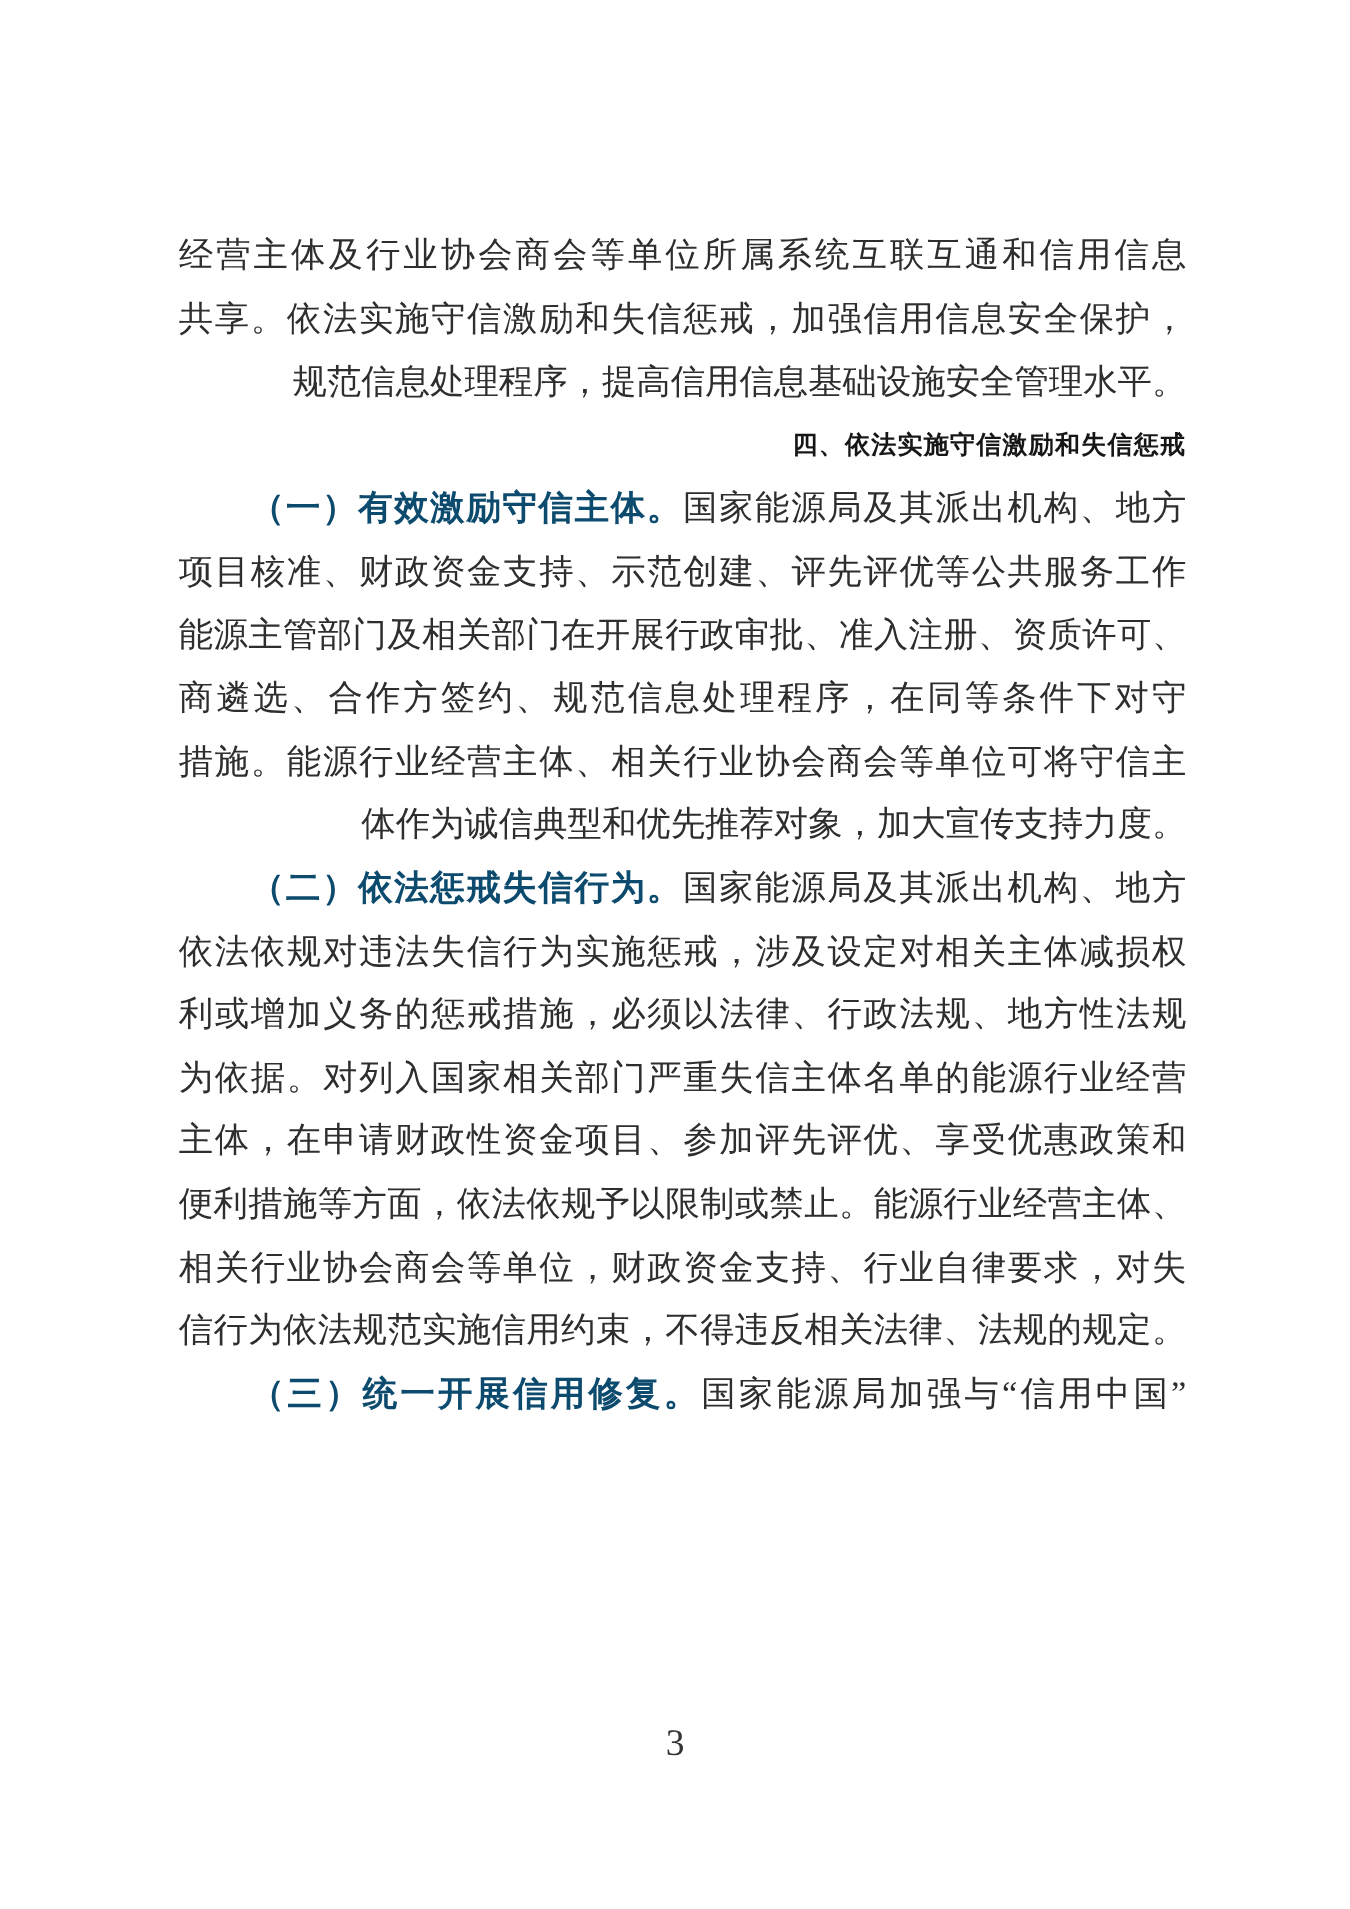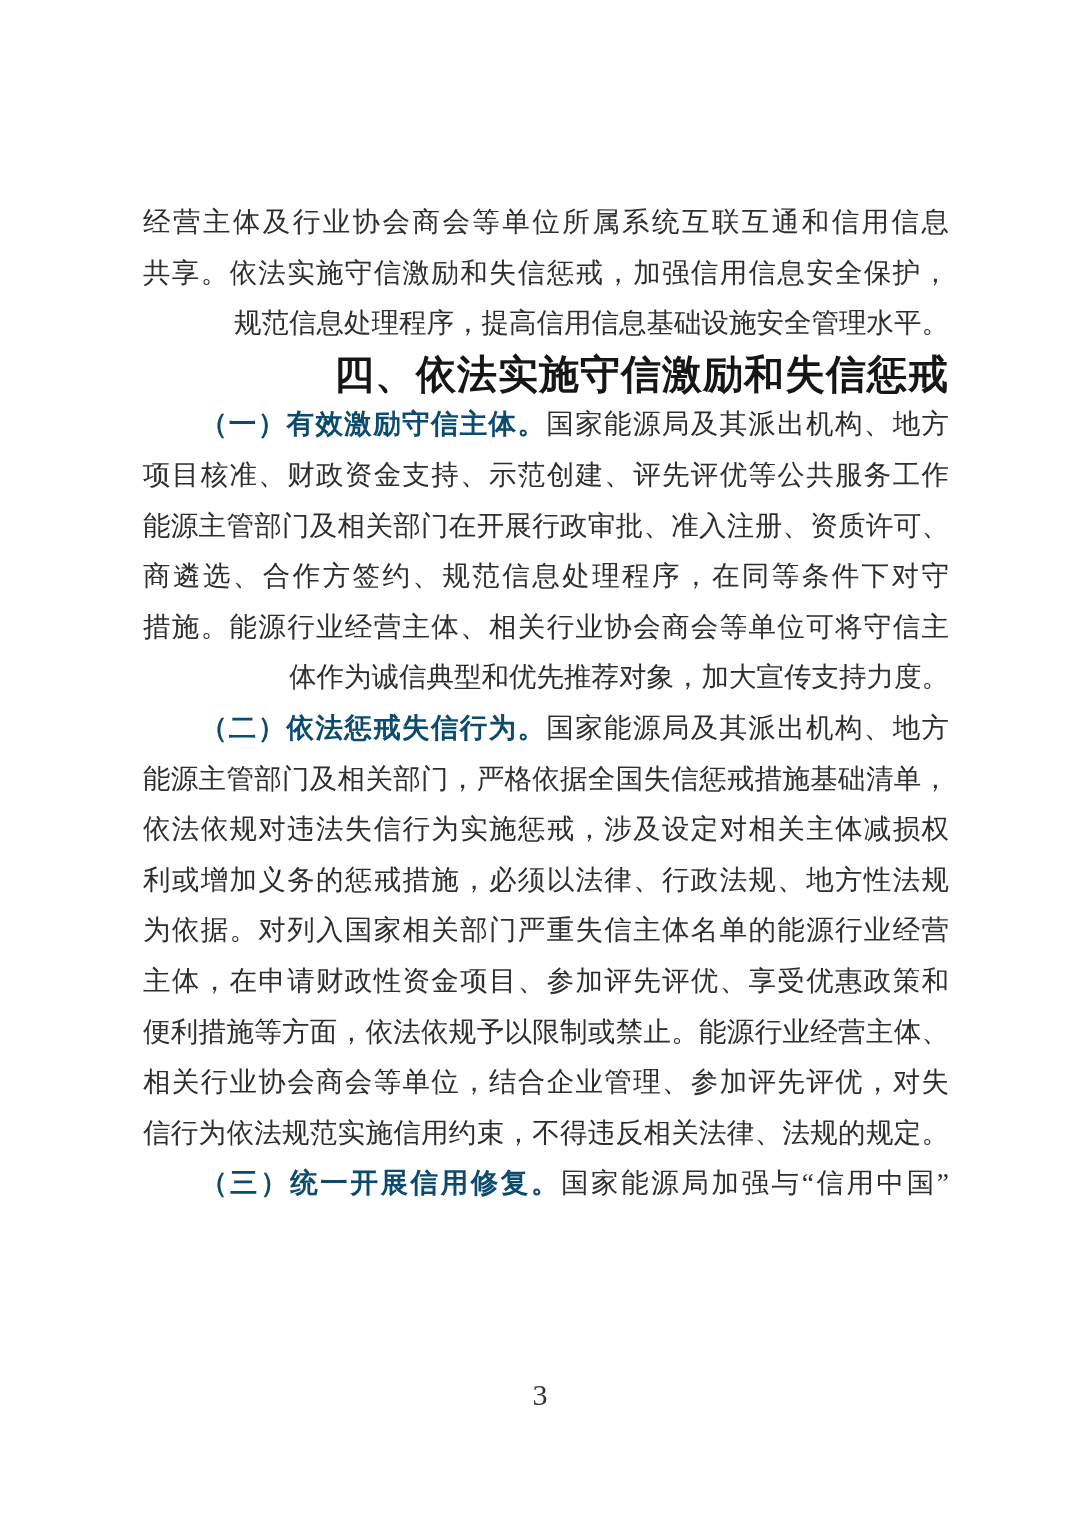--- a/index.html
+++ b/index.html
@@ -8,21 +8,21 @@
     width: 1080px;
     height: 1527px;
     background: #ffffff;
     font-family: "Liberation Serif", "DejaVu Serif", serif;
     color: #2e2e2e;
     overflow: hidden;
   }
   .doc {
     position: absolute;
     left: 143px;
-    top: 197px;
+    top: 179px;
     width: 806px;
   }
   .l {
     height: 50.6px;
     line-height: 50.6px;
     font-size: 27.5px;
     white-space: normal;
     text-align: right;
   }
   
@@ -30,21 +30,21 @@
     text-align: justify;
     text-align-last: justify;
     text-justify: inter-character;
   }
   
   .ind { text-indent: 57px; }
   
   .hd {
     font-family: "Liberation Sans", "DejaVu Sans", sans-serif;
     font-weight: 700;
-    font-size: 40px;
+    font-size: 20px;
     color: #161616;
     letter-spacing: 1px;
   }
   
   b.lead { font-weight: 700; color: #0c4a6e; }
   .pageno {
     position: absolute;
     left: 0;
     top: 1378px;
     width: 100%;
@@ -66,27 +66,26 @@
     <div class="l hd ind"><span>四、依法实施守信激励和失信惩戒</span></div>
 
     <div class="l j ind"><b class="lead">（一）有效激励守信主体。</b><span>国家能源局及其派出机构、地方</span></div>
     <div class="l j"><span>项目核准、财政资金支持、示范创建、评先评优等公共服务工作</span></div>
     <div class="l j"><span>能源主管部门及相关部门在开展行政审批、准入注册、资质许可、</span></div>
     <div class="l j"><span>商遴选、合作方签约、规范信息处理程序，在同等条件下对守</span></div>
     <div class="l j"><span>措施。能源行业经营主体、相关行业协会商会等单位可将守信主</span></div>
     <div class="l"><span>体作为诚信典型和优先推荐对象，加大宣传支持力度。</span></div>
 
     <div class="l j ind"><b class="lead">（二）依法惩戒失信行为。</b><span>国家能源局及其派出机构、地方</span></div>
-    <div class="l j"><span>能源主管部门及相关部门，严格依据全国失信惩戒措施基础清单，</span></div>
     <div class="l j"><span>依法依规对违法失信行为实施惩戒，涉及设定对相关主体减损权</span></div>
     <div class="l j"><span>利或增加义务的惩戒措施，必须以法律、行政法规、地方性法规</span></div>
     <div class="l j"><span>为依据。对列入国家相关部门严重失信主体名单的能源行业经营</span></div>
     <div class="l j"><span>主体，在申请财政性资金项目、参加评先评优、享受优惠政策和</span></div>
     <div class="l j"><span>便利措施等方面，依法依规予以限制或禁止。能源行业经营主体、</span></div>
-    <div class="l j"><span>相关行业协会商会等单位，结合企业管理、参加评先评优，对失</span></div>
+    <div class="l j"><span>相关行业协会商会等单位，财政资金支持、行业自律要求，对失</span></div>
     <div class="l j"><span>信行为依法规范实施信用约束，不得违反相关法律、法规的规定。</span></div>
 
     <div class="l j ind"><b class="lead">（三）统一开展信用修复。</b><span>国家能源局加强与“信用中国”</span></div>
 
   </div>
 
   <div class="pageno">3</div>
 </div>
 
 </body></html>

